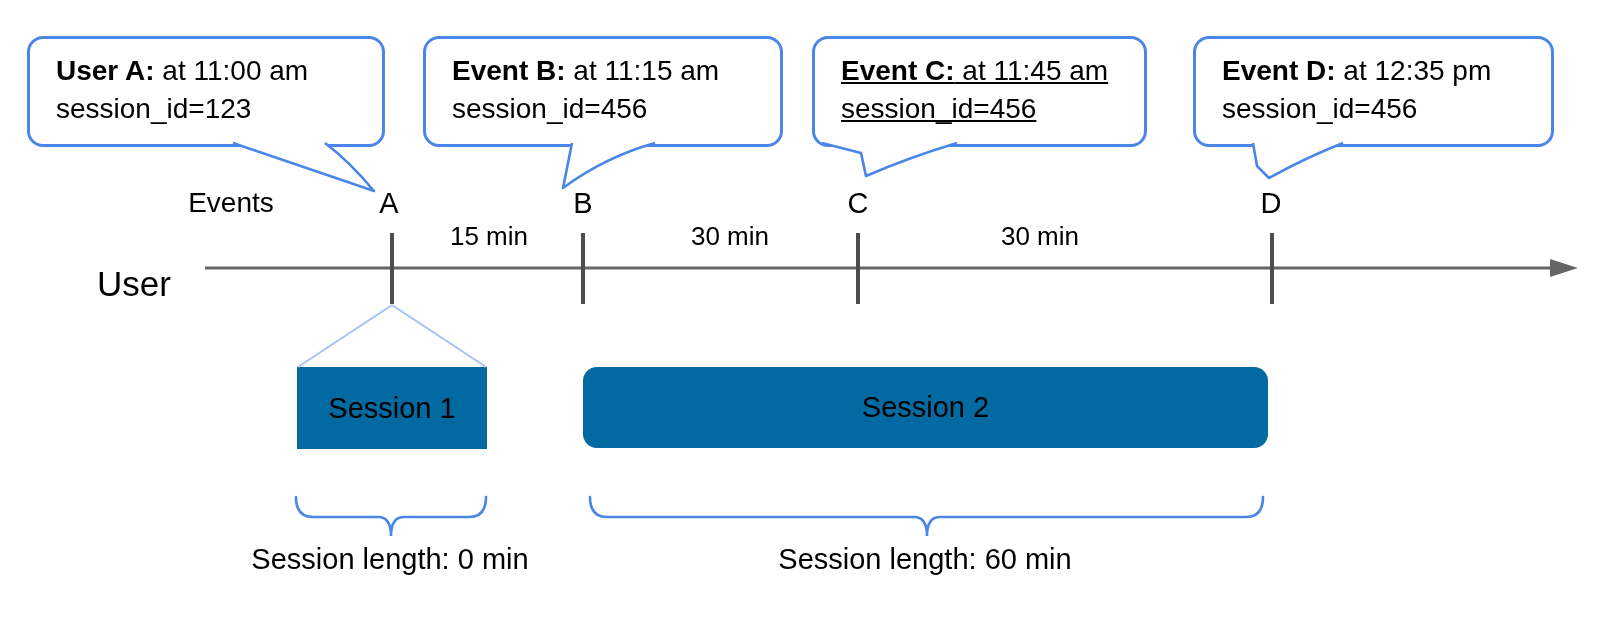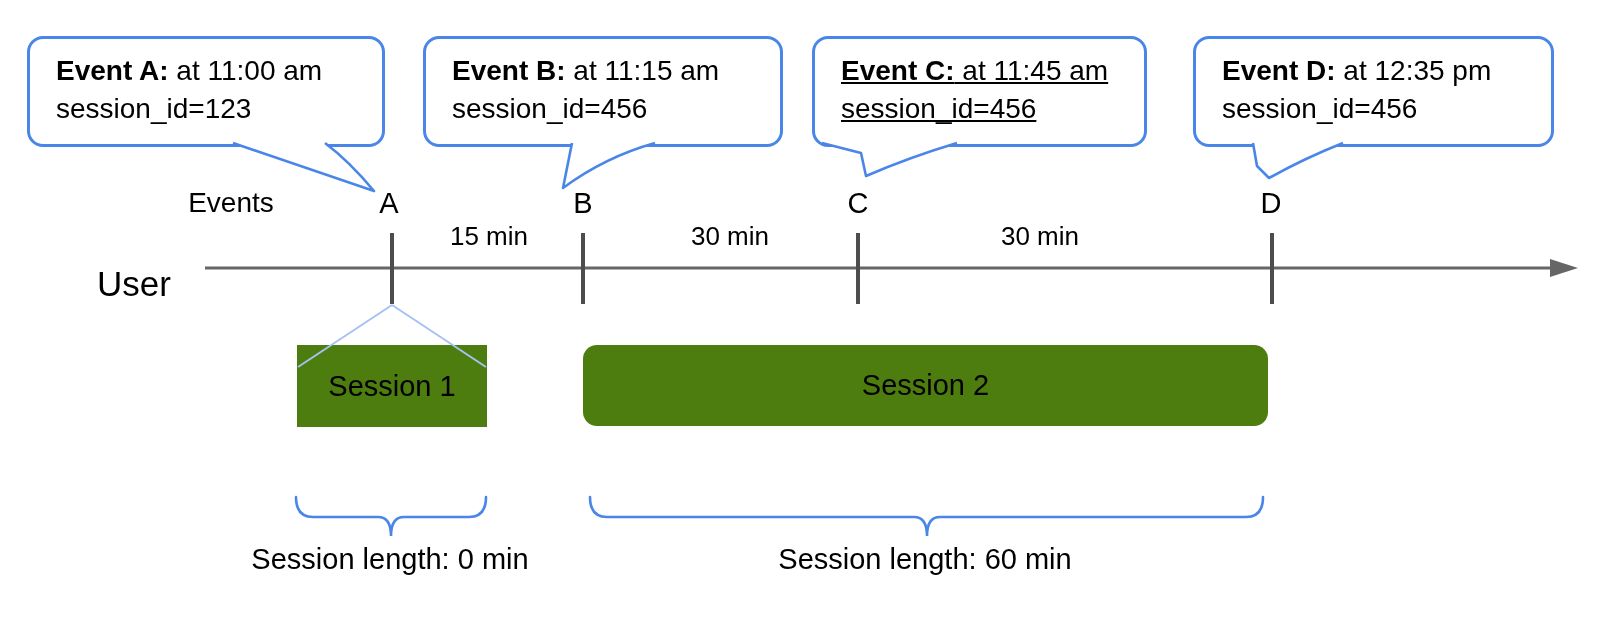--- a/index.html
+++ b/index.html
@@ -50,23 +50,23 @@
     position: absolute;
     left: 97px;
     top: 264px;
     font-size: 35px;
     line-height: 40px;
   }
 
   
   .session-box {
     position: absolute;
-    top: 345px;
+    top: 367px;
     height: 82px;
-    background: #4d7c0f;
+    background: #0369a1;
     display: flex;
     align-items: center;
     justify-content: center;
     font-size: 29px;
   }
   .session-length {
     position: absolute;
     top: 542px;
     transform: translateX(-50%);
     font-size: 29px;
@@ -102,21 +102,21 @@
   <div class="interval" style="left:489px;">15 min</div>
   <div class="interval" style="left:730px;">30 min</div>
   <div class="interval" style="left:1040px;">30 min</div>
 
   <div class="user-label">User</div>
 
   <div class="session-length" style="left:390px;">Session length: 0 min</div>
   <div class="session-length" style="left:925px;">Session length: 60 min</div>
 
   <div class="bubble" style="left:27px; width:358px;">
-    <div><b>Event A:</b><span> at 11:00 am</span></div>
+    <div><b>User A:</b><span> at 11:00 am</span></div>
     <div>session_id=123</div>
   </div>
   <div class="bubble" style="left:423px; width:360px;">
     <div><b>Event B:</b><span> at 11:15 am</span></div>
     <div>session_id=456</div>
   </div>
   <div class="bubble" style="left:812px; width:335px;text-decoration:underline;">
     <div><b>Event C:</b><span> at 11:45 am</span></div>
     <div>session_id=456</div>
   </div>

